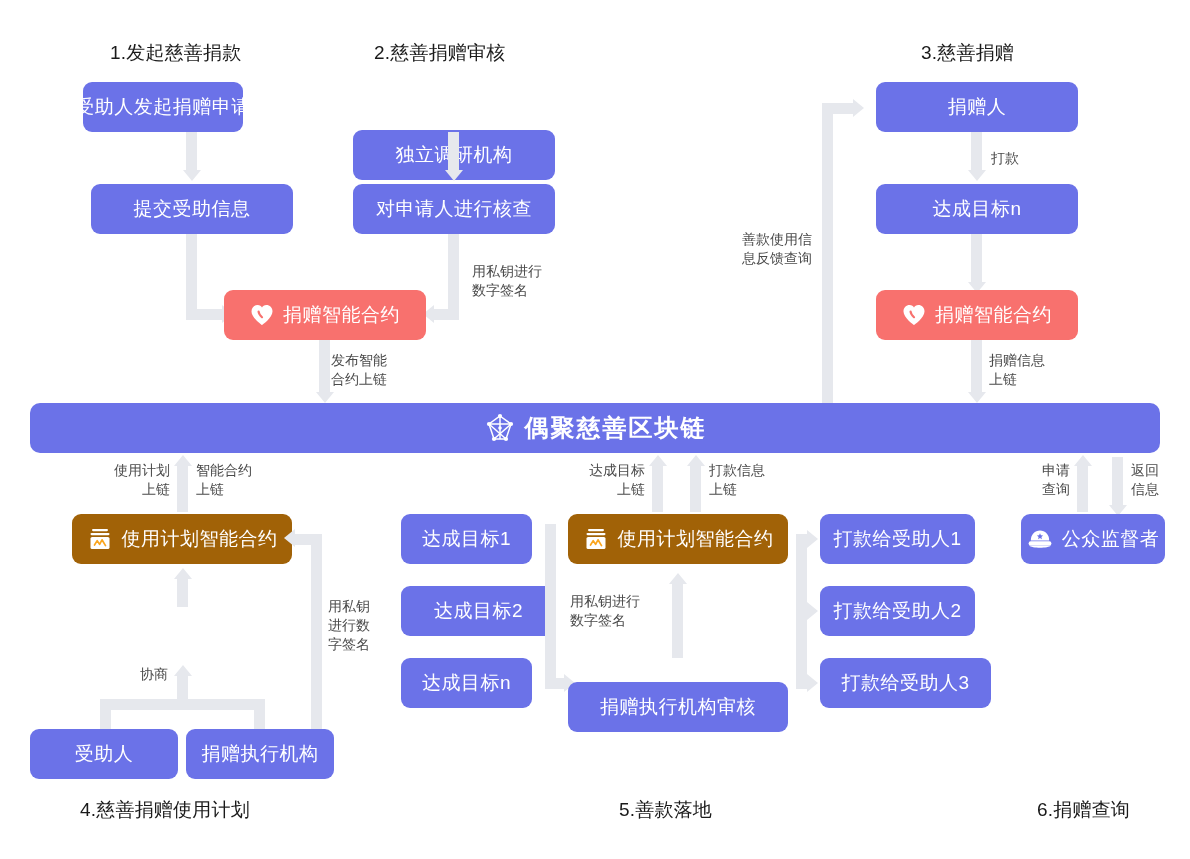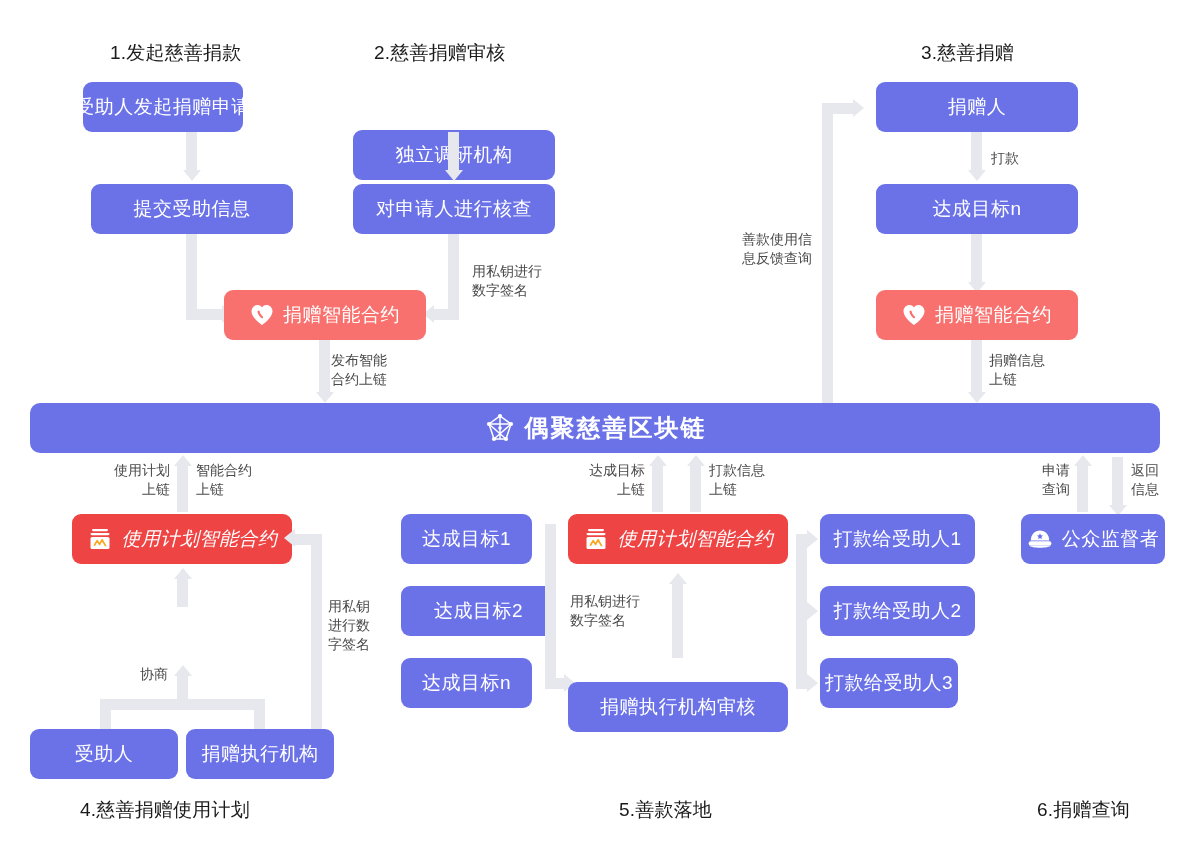--- a/index.html
+++ b/index.html
@@ -31,21 +31,21 @@
     display:flex;
     align-items:center;
     justify-content:center;
     color:#ffffff;
     font-size:19px;
     letter-spacing:.5px;
     white-space:nowrap;
   }
   .node.blue{background:#6b72e8;}
   .node.red{background:#f8716e;}
-  .node.orange{background:#ef4444;font-style:italic;}
+  .node.orange{background:#a16207;}
   .node.bar{
     background:#6b72e8;
     border-radius:10px;
     font-size:24px;
     font-weight:bold;
     letter-spacing:2px;
   }
   .node .ico{
     display:inline-flex;
     align-items:center;
@@ -266,21 +266,21 @@
   <div class="conn" style="left:796px; top:534px; width:11px; height:150px;"></div>
   <div class="conn" style="left:796px; top:534px; width:14px; height:11px;"></div>
   <div class="arrow right" style="left:807px; top:530px;"></div>
   <div class="conn" style="left:796px; top:606px; width:14px; height:11px;"></div>
   <div class="arrow right" style="left:807px; top:602px;"></div>
   <div class="conn" style="left:796px; top:678px; width:14px; height:11px;"></div>
   <div class="arrow right" style="left:807px; top:674px;"></div>
 
   <div class="node blue" style="left:820px; top:514px; width:155px; height:50px;">打款给受助人1</div>
   <div class="node blue" style="left:820px; top:586px; width:155px; height:50px;">打款给受助人2</div>
-  <div class="node blue" style="left:820px; top:658px; width:138px; height:50px;">打款给受助人3</div>
+  <div class="node blue" style="left:820px; top:658px; width:171px; height:50px;">打款给受助人3</div>
 
   <div class="conn" style="left:1077px; top:462px; width:11px; height:50px;"></div>
   <div class="arrow up" style="left:1074px; top:455px;"></div>
   <div class="elabel la" style="left:1014px; top:461px; width:56px;">申请<br>查询</div>
 
   <div class="conn" style="left:1112px; top:457px; width:11px; height:50px;"></div>
   <div class="arrow down" style="left:1109px; top:505px;"></div>
   <div class="elabel lb" style="left:1131px; top:461px;">返回<br>信息</div>
 
   <div class="node blue" style="left:1021px; top:514px; width:144px; height:50px;">

